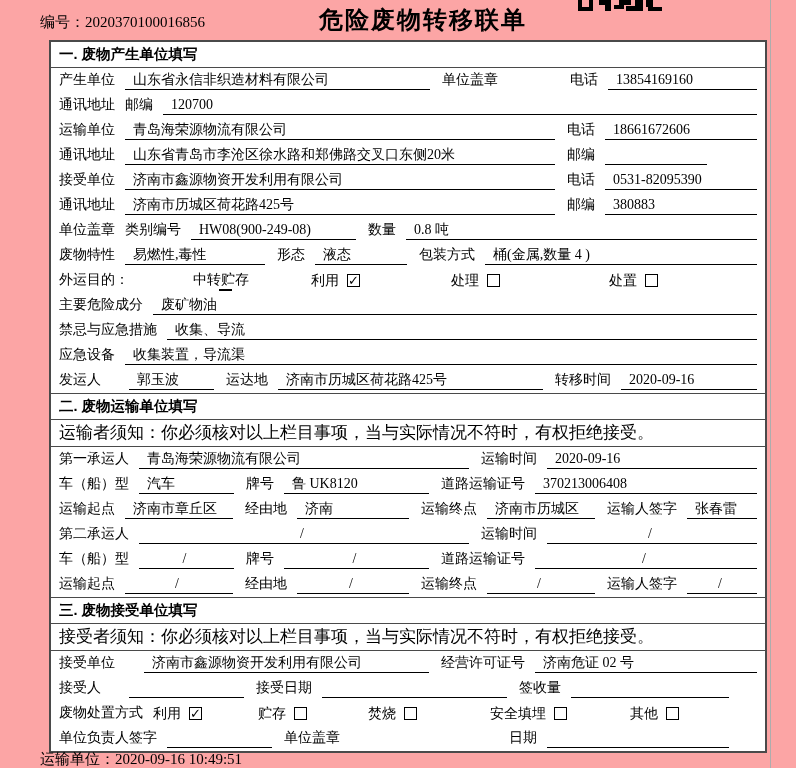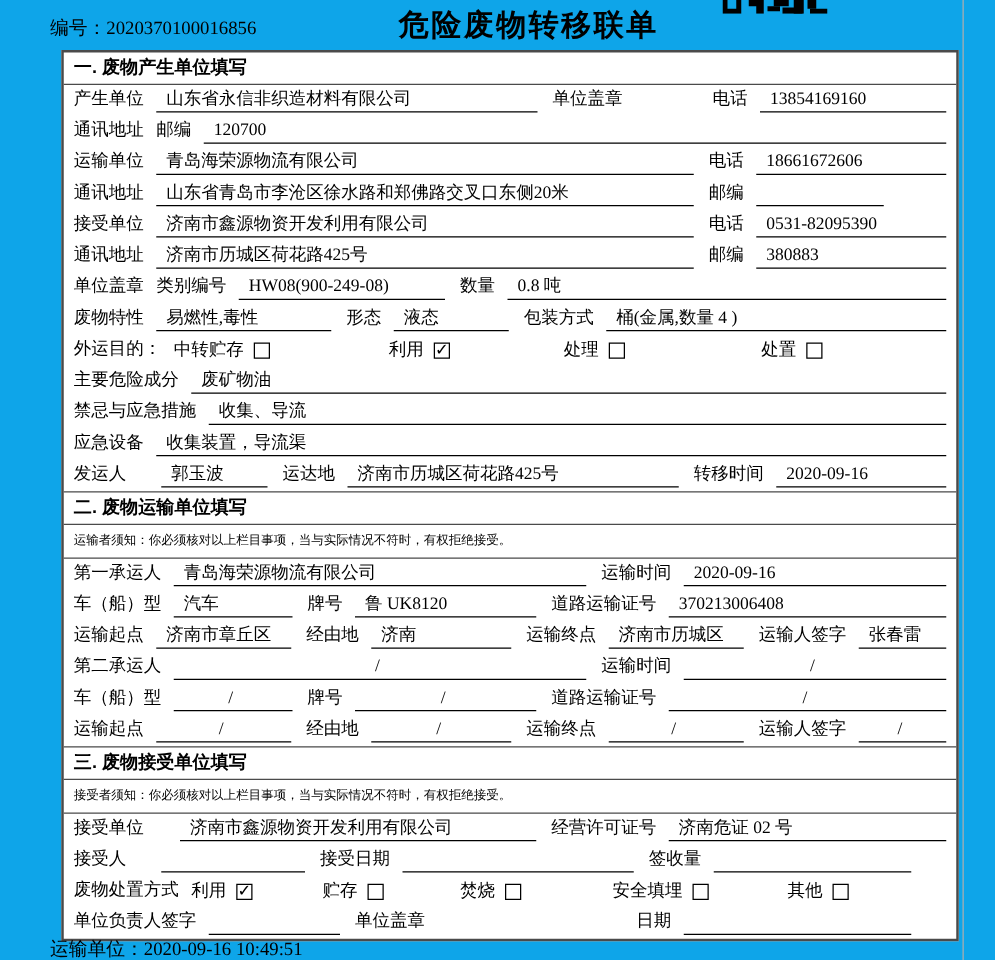--- a/index.html
+++ b/index.html
@@ -1,38 +1,38 @@
 <!DOCTYPE html>
 <html><head>
 <meta charset="utf-8">
 <style>
   html,body{margin:0;padding:0;background:#fff;}
   #page{
-    position:relative;width:796px;height:768px;background:#0ea5e9;overflow:hidden;
+    position:relative;width:796px;height:768px;background:#fca5a5;overflow:hidden;
     font-family:"Liberation Serif","DejaVu Serif",serif;color:#000;
   }
   .serial{position:absolute;left:40px;top:13px;font-size:15px;white-space:nowrap;}
   .doc-title{
     position:absolute;left:70px;right:20px;top:4px;text-align:center;
     font-size:24px;font-weight:bold;letter-spacing:2px;
     font-family:"Liberation Sans","DejaVu Sans",sans-serif;
   }
   #qr{position:absolute;left:578px;top:0;}
   #form-table{
     position:absolute;left:49px;top:40px;width:718px;
     border:2px solid #4a4a4a;box-sizing:border-box;background:#fff;
   }
   .sect + .sect{border-top:1.5px solid #4a4a4a;}
   .sect-head{
     height:25px;line-height:24px;padding:0 8px;font-size:14.5px;font-weight:bold;
     border-bottom:1.5px solid #4a4a4a;
     font-family:"Liberation Sans","DejaVu Sans",sans-serif;
   }
   .notice{
-    height:26px;line-height:25px;padding:0 8px;font-size:10px;
+    height:26px;line-height:25px;padding:0 8px;font-size:17px;
     border-bottom:1.2px solid #4a4a4a;white-space:nowrap;overflow:hidden;
   }
   .row{
     display:flex;align-items:flex-end;height:25px;box-sizing:border-box;
     padding:0 8px 3px 8px;font-size:14px;white-space:nowrap;overflow:hidden;
   }
   .lbl{flex:none;margin-right:10px;height:19px;line-height:18px;}
   .val{
     display:inline-block;height:19px;line-height:18px;box-sizing:border-box;
     border-bottom:1px solid #000;padding:0 4px 0 8px;margin-right:12px;
@@ -125,21 +125,21 @@
         <div class="row">
           <span class="lbl">废物特性</span>
           <span class="val" style="width: 140px;">易燃性,毒性</span>
           <span class="lbl">形态</span>
           <span class="val" style="width: 92px;">液态</span>
           <span class="lbl">包装方式</span>
           <span class="val" style="flex: 1 1 0%;">桶(金属,数量 4 )</span>
         </div>
         <div class="row">
           <span class="lbl">外运目的：</span>
-          <span class="chk" style="width: 172px;">
+          <span class="chk" style="width: 172px; flex-direction: column;">
             <span class="chk-lbl">中转贮存</span>
             <span class="box"></span>
           </span>
           <span class="chk" style="width: 140px;">
             <span class="chk-lbl">利用</span>
             <span class="box">✓</span>
           </span>
           <span class="chk" style="width: 158px;">
             <span class="chk-lbl">处理</span>
             <span class="box"></span>

